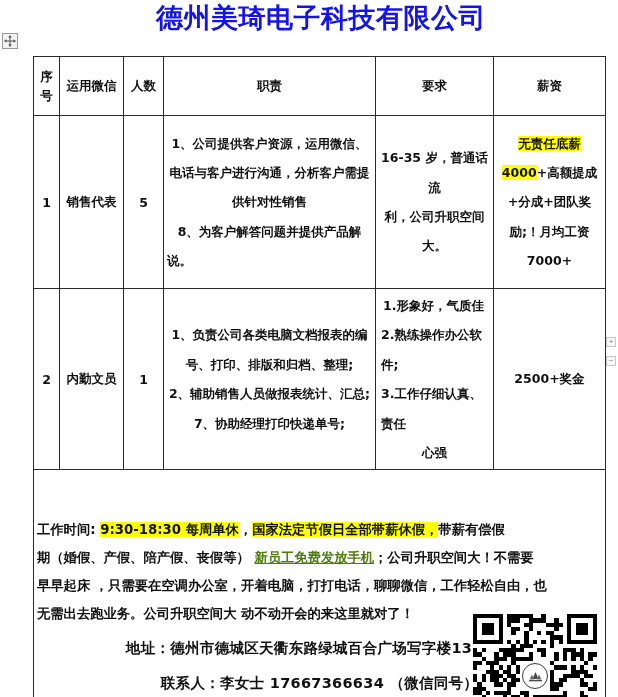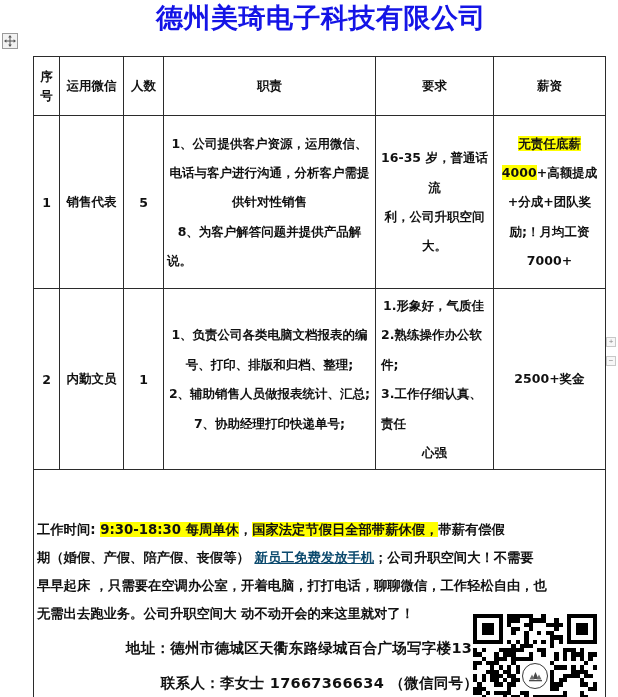--- a/index.html
+++ b/index.html
@@ -119,21 +119,21 @@
     margin: 0;
     font-weight: bold;
     font-family: "DejaVu Sans", "Liberation Sans", sans-serif;
   }
   .f-para {
     font-size: 13.3px;
     line-height: 2.12;
     text-align: justify;
   }
   .f-blue {
-    color: #0c4a6e;
+    color: #4d7c0f;
     text-decoration: underline;
     font-weight: bold;
   }
   .f-contact {
     font-size: 14.5px;
     line-height: 1.95;
     margin-top: 6px !important;
     white-space: nowrap;
   }
   .f-contact span { letter-spacing: 0.3px; }

